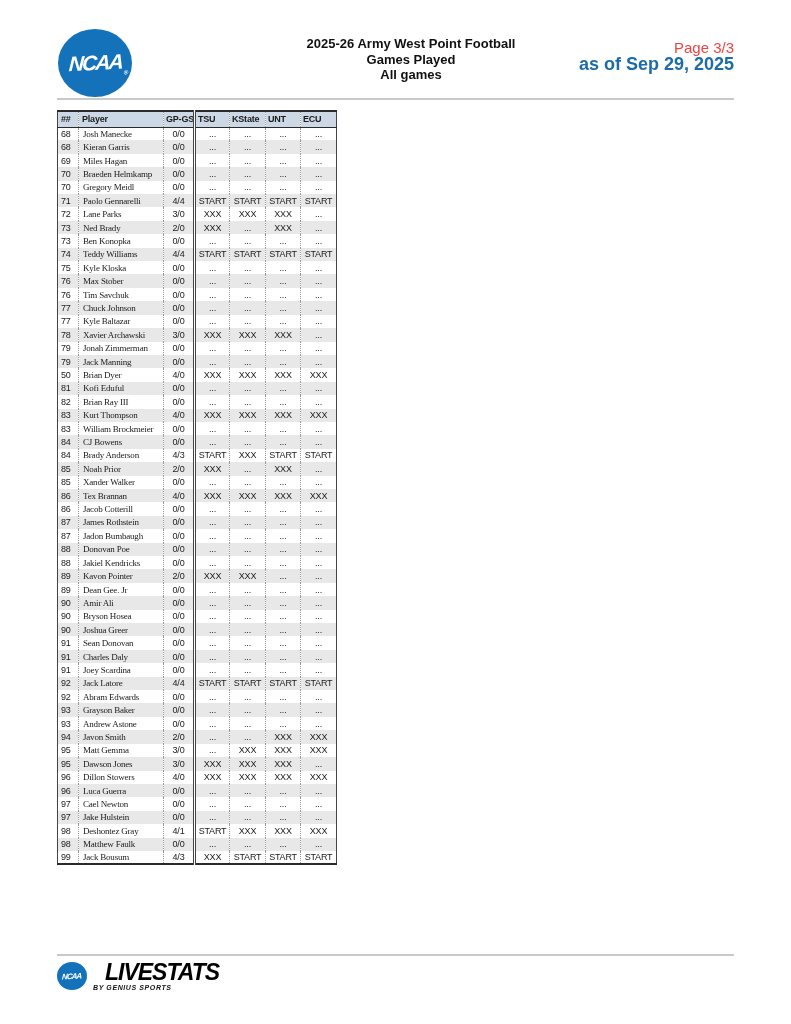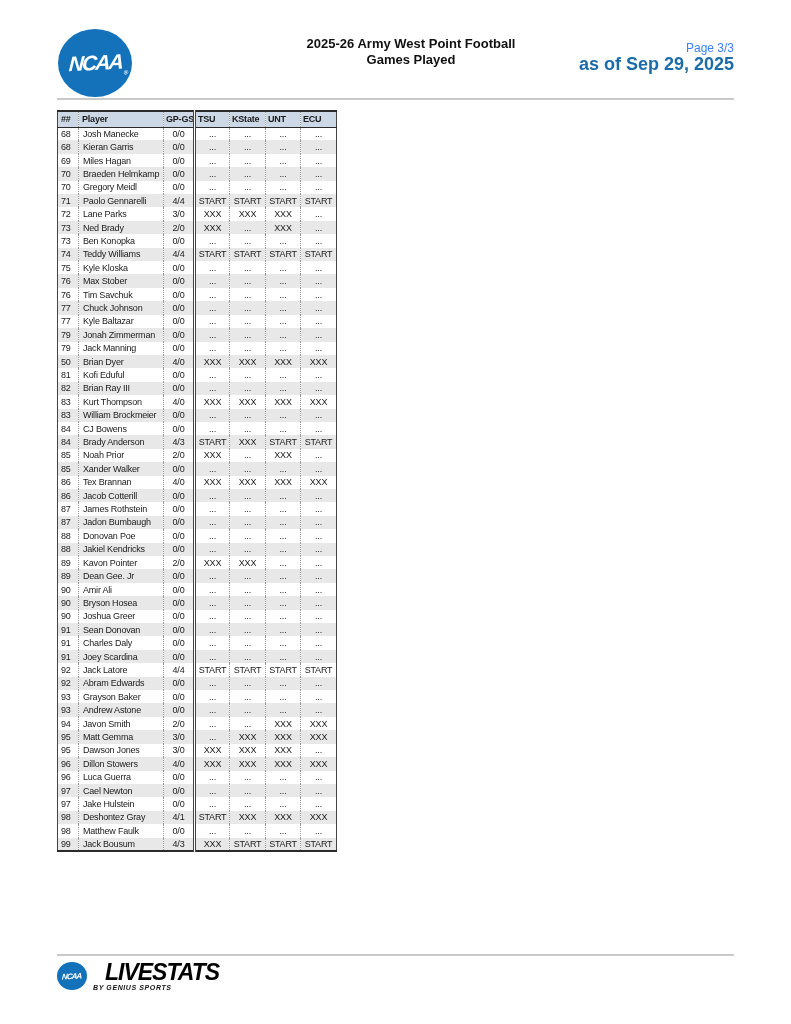--- a/index.html
+++ b/index.html
@@ -9,54 +9,55 @@
   
   .header { position:absolute; top:0; left:0; width:791px; height:97px; }
   .ncaa-logo { position:absolute; left:58px; top:29px; width:74px; height:68px;
                background:#1372b9; border-radius:50%; display:flex; align-items:center; justify-content:center; }
   .ncaa-logo .ncaa-word { color:#fff; font-weight:bold; font-style:italic; font-size:21px;
                letter-spacing:-2px; transform:skewX(-6deg) rotate(-3deg); position:relative; }
   .ncaa-logo .reg { position:absolute; right:-7px; bottom:-2px; font-size:6px; font-style:normal; letter-spacing:0; }
   .title-block { position:absolute; left:0; right:0; top:36px; text-align:center;padding-left:31px; }
   .title-block div { font-weight:bold; font-size:13px; line-height:15.5px; color:#111; }
   .page-info { position:absolute; right:57px; top:40px; text-align:right; }
-  .page-num { color:#3b82f6; font-size:12px; line-height:16px; }
+  .page-num { color:#ef4444; font-size:15px; line-height:16px; }
   .as-of { color:#1b6ca8; font-size:18px; font-weight:bold; line-height:17px; }
   .rule { position:absolute; left:57px; width:677px; height:2px; background:#c9c9c9; }
   .rule-top { top:98px; }
   .rule-bottom { top:954px; }
 
   
   table.stats { position:absolute; left:57px; top:110px; width:279px; border-collapse:collapse;
                 table-layout:fixed; font-size:9px; color:#1a1a1a; letter-spacing:-0.2px; }
   table.stats { border-left:1px solid #444; border-right:1px solid #444; border-bottom:2px solid #2a2a2a; }
   thead th { background:#ccd8e6; font-weight:bold; height:16px; text-align:left;
              border-top:2px solid #2a2a2a; border-bottom:1.5px solid #2a2a2a; padding:0 2px; overflow:hidden; white-space:nowrap; }
   thead th.col-num, thead th.col-player { text-align:left; padding-left:3px; }
   tbody td { height:13.42px; padding:0 2px; text-align:center; overflow:hidden; white-space:nowrap; }
   tbody td.col-num { text-align:left; padding-left:3px; }
-  tbody td.col-player { text-align:left; padding-left:4px; }
+  tbody td.col-player { text-align:left; padding-left:4px;font-family:Liberation Serif, serif; }
   tbody tr:nth-child(even) { background:#e8e8e8; }
   .vsep { border-left:1px dotted #9a9a9a; }
   .vsep-strong { border-left:3px double #444;margin-top:12px; }
 </style>
 </head>
 <body>
 
 <div class="page">
 
   <div class="header">
     <div class="ncaa-logo">
       <span class="ncaa-word">
         <span>NCAA</span><span class="reg">®</span>
       </span>
     </div>
     <div class="title-block">
       <div>2025-26 Army West Point Football</div>
       <div>Games Played</div>
+      <div>All games</div>
     </div>
     <div class="page-info">
       <div class="page-num">Page 3/3</div>
       <div class="as-of">as of Sep 29, 2025</div>
     </div>
   </div>
 
   <div class="rule rule-top"></div>
 
   <table class="stats">
@@ -210,20 +211,29 @@
         <tr>
           <td class="col-num">77</td>
           <td class="col-player vsep">Kyle Baltazar</td>
           <td class="vsep">0/0</td>
           <td class="vsep-strong">...</td>
           <td class="vsep">...</td>
           <td class="vsep">...</td>
           <td class="vsep">...</td>
         </tr>
         <tr>
+          <td class="col-num">78</td>
+          <td class="col-player vsep">Xavier Archawski</td>
+          <td class="vsep">3/0</td>
+          <td class="vsep-strong">XXX</td>
+          <td class="vsep">XXX</td>
+          <td class="vsep">XXX</td>
+          <td class="vsep">...</td>
+        </tr>
+        <tr>
           <td class="col-num">79</td>
           <td class="col-player vsep">Jonah Zimmerman</td>
           <td class="vsep">0/0</td>
           <td class="vsep-strong">...</td>
           <td class="vsep">...</td>
           <td class="vsep">...</td>
           <td class="vsep">...</td>
         </tr>
         <tr>
           <td class="col-num">79</td>

